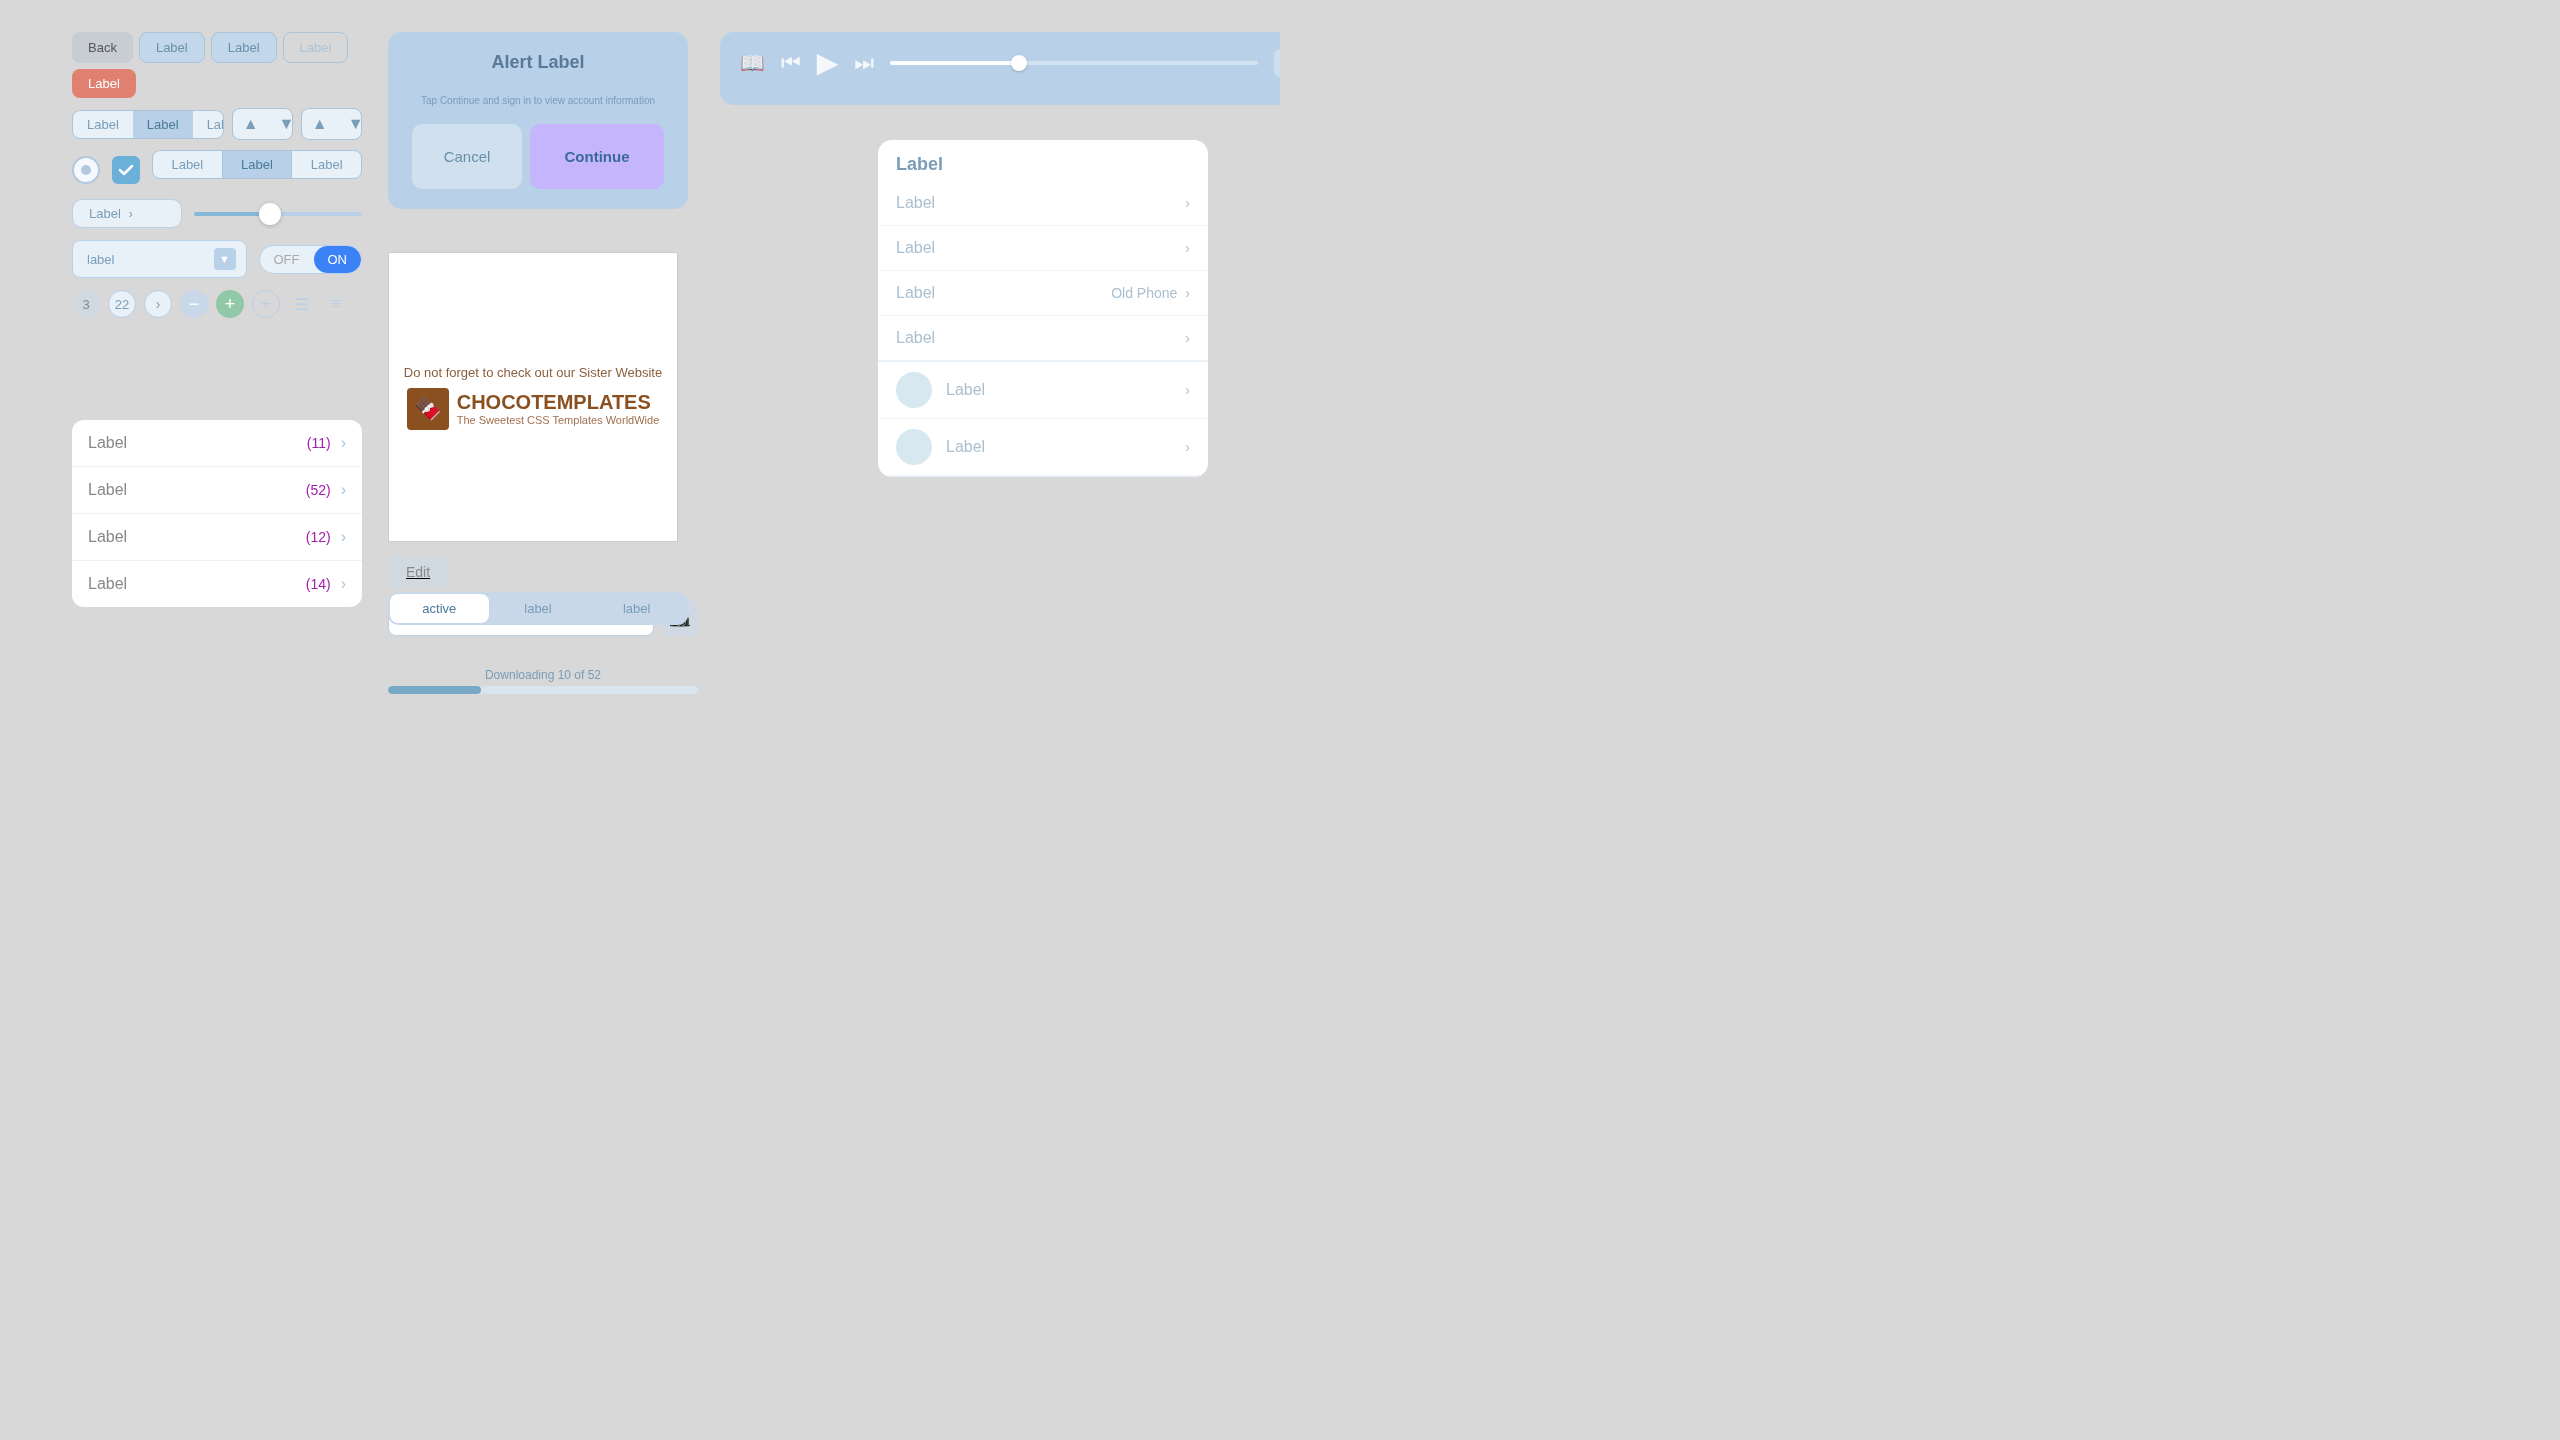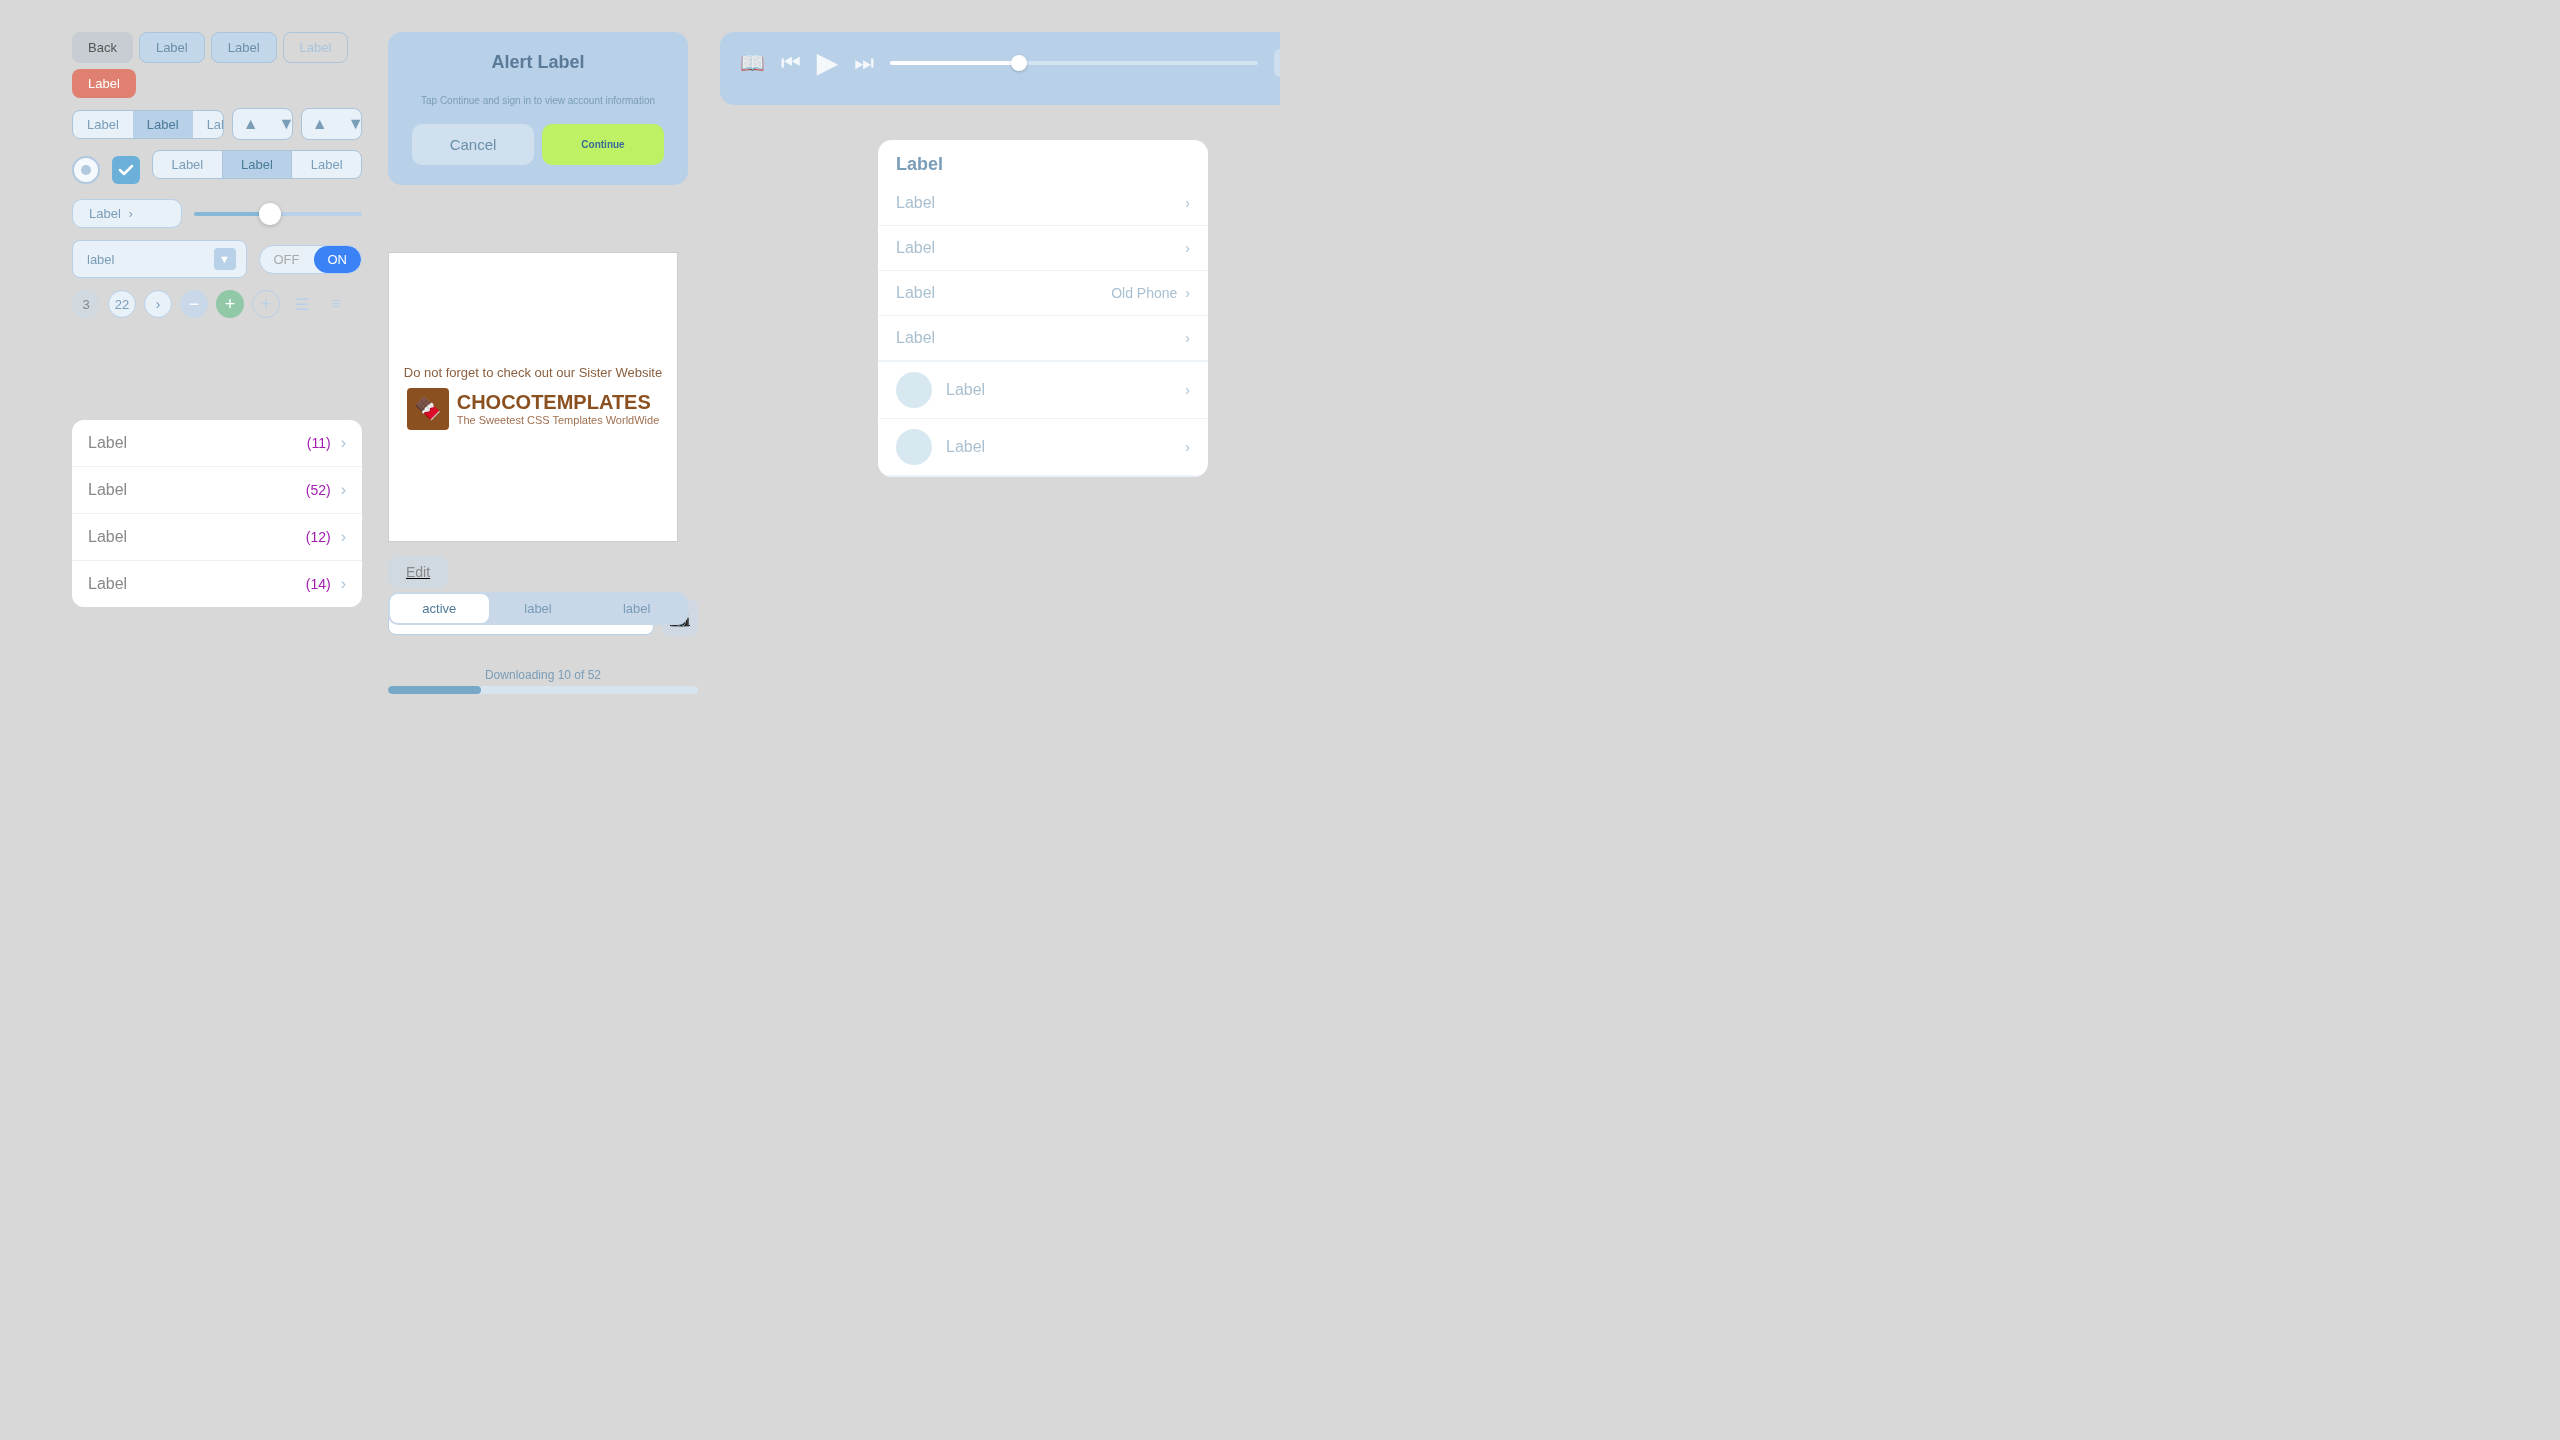--- a/index.html
+++ b/index.html
@@ -321,23 +321,23 @@
     }
     .alert-title { font-size: 18px; font-weight: 600; color: #5a7a98; margin-bottom: 21px; }
     .alert-body { font-size: 10px; color: #7a9db8; line-height: 1.4; margin-bottom: 16px; }
     .alert-buttons { display: flex; gap: 8px; }
     .alert-cancel {
       flex: 1; padding: 12px;
       background: #d0e0ee; border-radius: 10px;
       border: none; color: #6a8fa8; font-size: 15px; cursor: pointer;
     }
     .alert-continue {
-      flex: 1; padding: 12px;
-      background: #bef264; border-radius: 10px;
-      border: none; color: #3a6a98; font-size: 10px; font-weight: 600; cursor: pointer;
+      flex: 1; padding: 24px;
+      background: #c4b5fd; border-radius: 10px;
+      border: none; color: #3a6a98; font-size: 15px; font-weight: 600; cursor: pointer;
     }
 
     
     .ad-box {
       background: white;
       border: 1px solid #ccc;
       width: 290px;
       height: 290px;
       position: absolute;
       left: 388px;
@@ -362,21 +362,21 @@
 
     
     .middle-controls {
       position: absolute;
       left: 388px;
       top: 556px;
       width: 310px;
     }
     .edit-row {
       display: flex;
-      align-items: center;
+      align-items: flex-end;
       gap: 8px;
       margin-bottom: 12px;
       text-decoration: underline;
     }
     .edit-btn {
       background: #d0d8e0; color: #888;
       border: none; border-radius: 8px;
       padding: 8px 18px; font-size: 14px; cursor: pointer;
     }
     .text-field {

